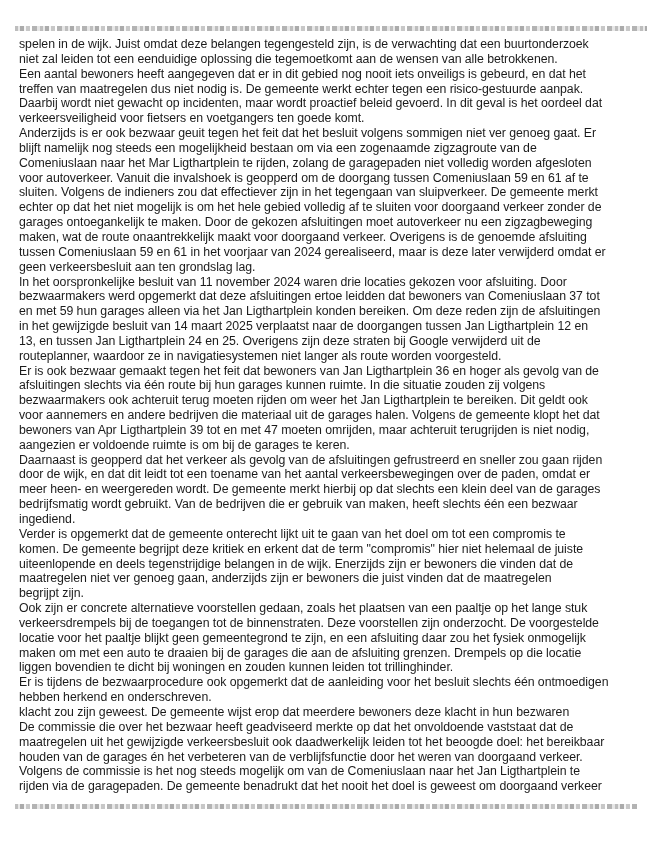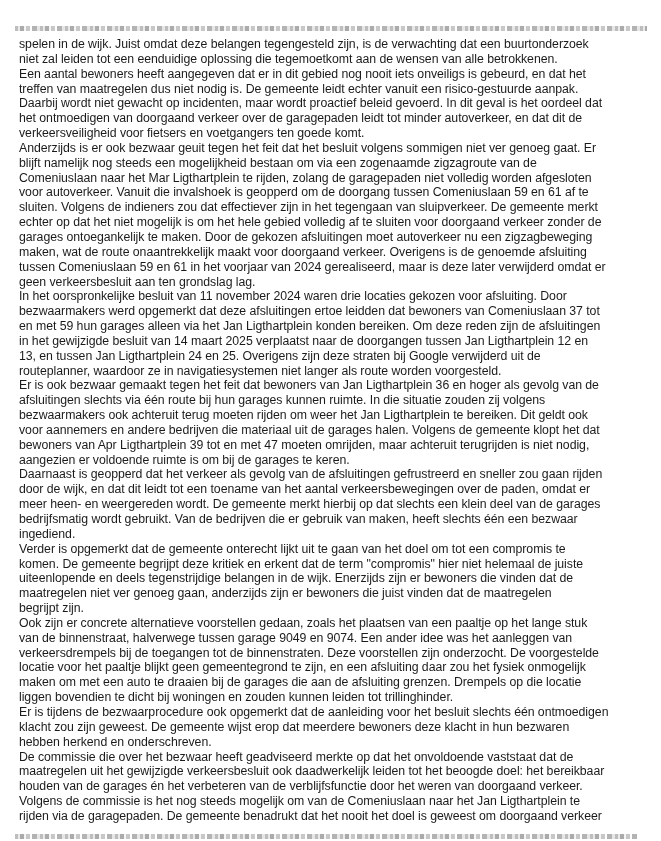--- a/index.html
+++ b/index.html
@@ -58,23 +58,22 @@
 
 <div class="page">
   <div class="clipped-line top"></div>
   <main class="doc-text">
       <div class="paragraph">
         <div class="line">spelen in de wijk. Juist omdat deze belangen tegengesteld zijn, is de verwachting dat een buurtonderzoek</div>
         <div class="line">niet zal leiden tot een eenduidige oplossing die tegemoetkomt aan de wensen van alle betrokkenen.</div>
       </div>
       <div class="paragraph">
         <div class="line">Een aantal bewoners heeft aangegeven dat er in dit gebied nog nooit iets onveiligs is gebeurd, en dat het</div>
-        <div class="line">treffen van maatregelen dus niet nodig is. De gemeente leidt echter vanuit een risico-gestuurde aanpak.</div>
+        <div class="line">treffen van maatregelen dus niet nodig is. De gemeente werkt echter tegen een risico-gestuurde aanpak.</div>
         <div class="line">Daarbij wordt niet gewacht op incidenten, maar wordt proactief beleid gevoerd. In dit geval is het oordeel dat</div>
-        <div class="line">het ontmoedigen van doorgaand verkeer over de garagepaden leidt tot minder autoverkeer, en dat dit de</div>
         <div class="line">verkeersveiligheid voor fietsers en voetgangers ten goede komt.</div>
       </div>
       <div class="paragraph">
         <div class="line">Anderzijds is er ook bezwaar geuit tegen het feit dat het besluit volgens sommigen niet ver genoeg gaat. Er</div>
         <div class="line">blijft namelijk nog steeds een mogelijkheid bestaan om via een zogenaamde zigzagroute van de</div>
         <div class="line">Comeniuslaan naar het Mar Ligthartplein te rijden, zolang de garagepaden niet volledig worden afgesloten</div>
         <div class="line">voor autoverkeer. Vanuit die invalshoek is geopperd om de doorgang tussen Comeniuslaan 59 en 61 af te</div>
         <div class="line">sluiten. Volgens de indieners zou dat effectiever zijn in het tegengaan van sluipverkeer. De gemeente merkt</div>
         <div class="line">echter op dat het niet mogelijk is om het hele gebied volledig af te sluiten voor doorgaand verkeer zonder de</div>
         <div class="line">garages ontoegankelijk te maken. Door de gekozen afsluitingen moet autoverkeer nu een zigzagbeweging</div>
@@ -107,30 +106,29 @@
       </div>
       <div class="paragraph">
         <div class="line">Verder is opgemerkt dat de gemeente onterecht lijkt uit te gaan van het doel om tot een compromis te</div>
         <div class="line">komen. De gemeente begrijpt deze kritiek en erkent dat de term "compromis" hier niet helemaal de juiste</div>
         <div class="line">uiteenlopende en deels tegenstrijdige belangen in de wijk. Enerzijds zijn er bewoners die vinden dat de</div>
         <div class="line">maatregelen niet ver genoeg gaan, anderzijds zijn er bewoners die juist vinden dat de maatregelen</div>
         <div class="line">begrijpt zijn.</div>
       </div>
       <div class="paragraph">
         <div class="line">Ook zijn er concrete alternatieve voorstellen gedaan, zoals het plaatsen van een paaltje op het lange stuk</div>
-        <div class="line">van de binnenstraat, halverwege tussen garage 9049 en 9074. Een ander idee was het aanleggen van</div>
         <div class="line">verkeersdrempels bij de toegangen tot de binnenstraten. Deze voorstellen zijn onderzocht. De voorgestelde</div>
         <div class="line">locatie voor het paaltje blijkt geen gemeentegrond te zijn, en een afsluiting daar zou het fysiek onmogelijk</div>
         <div class="line">maken om met een auto te draaien bij de garages die aan de afsluiting grenzen. Drempels op die locatie</div>
         <div class="line">liggen bovendien te dicht bij woningen en zouden kunnen leiden tot trillinghinder.</div>
       </div>
       <div class="paragraph">
         <div class="line">Er is tijdens de bezwaarprocedure ook opgemerkt dat de aanleiding voor het besluit slechts één ontmoedigen</div>
+        <div class="line">hebben herkend en onderschreven.</div>
         <div class="line">klacht zou zijn geweest. De gemeente wijst erop dat meerdere bewoners deze klacht in hun bezwaren</div>
-        <div class="line">hebben herkend en onderschreven.</div>
       </div>
       <div class="paragraph">
         <div class="line">De commissie die over het bezwaar heeft geadviseerd merkte op dat het onvoldoende vaststaat dat de</div>
         <div class="line">maatregelen uit het gewijzigde verkeersbesluit ook daadwerkelijk leiden tot het beoogde doel: het bereikbaar</div>
         <div class="line">houden van de garages én het verbeteren van de verblijfsfunctie door het weren van doorgaand verkeer.</div>
         <div class="line">Volgens de commissie is het nog steeds mogelijk om van de Comeniuslaan naar het Jan Ligthartplein te</div>
         <div class="line">rijden via de garagepaden. De gemeente benadrukt dat het nooit het doel is geweest om doorgaand verkeer</div>
       </div>
     </main>
   <div class="clipped-line bottom"></div>

